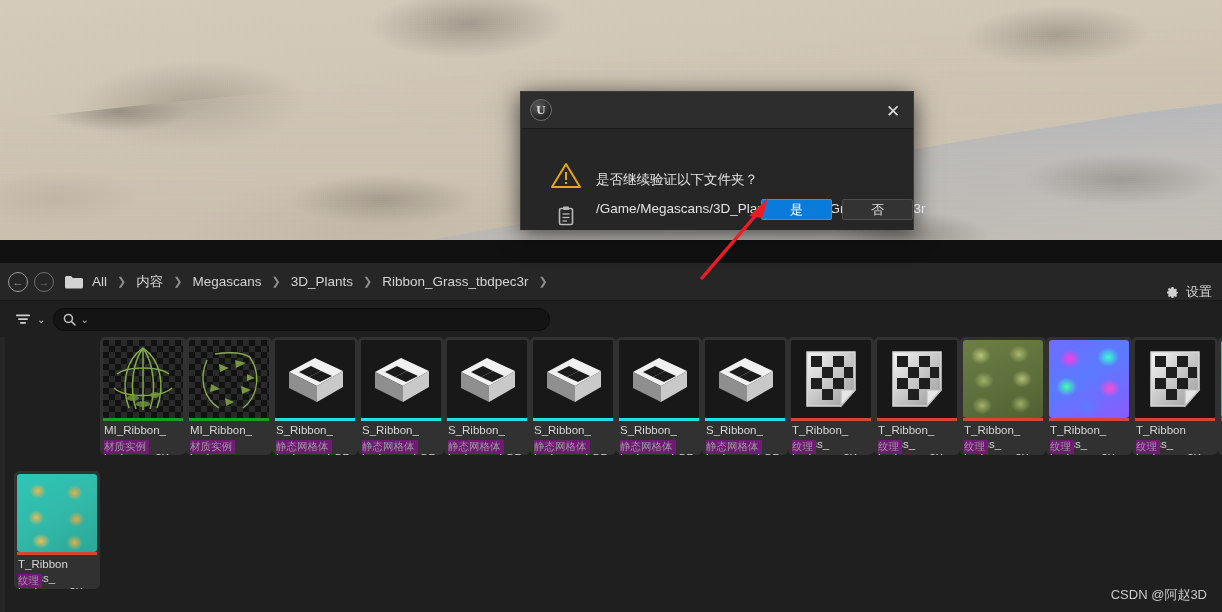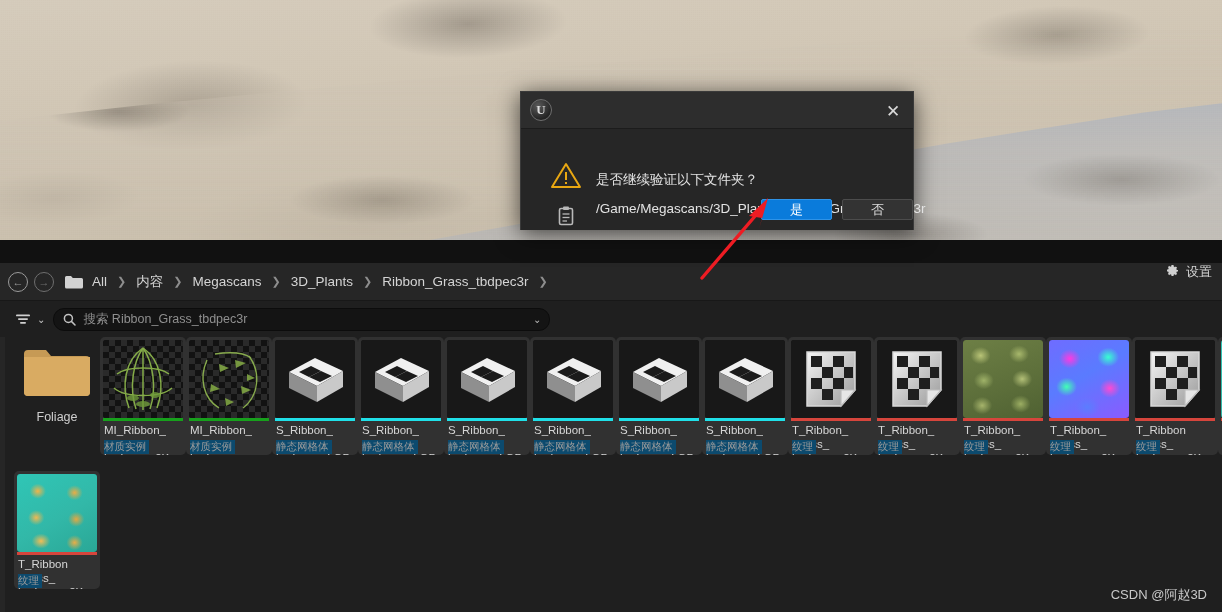--- a/index.html
+++ b/index.html
@@ -130,21 +130,21 @@
     width: 20px; height: 20px; border-radius: 50%; border: 1.5px solid #9a9a9a;
     display: flex; align-items: center; justify-content: center;
     color: #9a9a9a; font-size: 11px; margin-right: 6px; cursor: pointer;
   }
   .nav-circle.dim { border-color: #6e6e6e; color: #6e6e6e; }
   .folder-ic { margin: 0 8px 0 4px; }
   .crumb { font-size: 13.5px; color: #d4d4d4; cursor: pointer; white-space: nowrap; }
   .crumb-sep { color: #8e8e8e; font-size: 11px; margin: 0 10px; }
   .settings-btn {
     position: absolute; right: 10px; top: 0; height: 38px;
-    display: flex; align-items: flex-start; gap: 6px; cursor: pointer;
+    display: flex; align-items: flex-end; gap: 6px; cursor: pointer;
   }
   .settings-btn .lbl { font-size: 13px; color: #d4d4d4; }
 
   .searchbar {
     position: absolute; left: 0; top: 61px; width: 1222px; height: 36px;
     background: #1f1f1f; display: flex; align-items: center; padding-left: 14px;
   }
   .filter-ic { cursor: pointer; }
   .filter-caret { color: #c7c7c7; font-size: 10px; margin: 0 8px 0 5px; cursor: pointer; }
   .search-wrap {
@@ -186,21 +186,21 @@
   .card .meta {
     position: absolute; left: 0; top: 84px; width: 86px; height: 34px;
     padding: 2px 4px 16px 4px; overflow: hidden;
   }
   .card .aname {
     font-size: 11.5px; color: #d6d6d6; line-height: 14px;
     white-space: pre-wrap; word-break: break-all;
   }
   .card .atype {
     position: absolute; left: 4px; bottom: 1px;
-    font-size: 10.5px; color: #9a9a9a; background: #0c4a6e;
+    font-size: 10.5px; color: #9a9a9a; background: #701a75;
     padding-right: 3px;
   }
 
   
   .checker-dark {
     position: absolute; inset: 0;
     background-image:
       linear-gradient(45deg, #2a2a2a 25%, transparent 25%, transparent 75%, #2a2a2a 75%),
       linear-gradient(45deg, #2a2a2a 25%, transparent 25%, transparent 75%, #2a2a2a 75%);
     background-size: 12px 12px;
@@ -302,35 +302,27 @@
         <rect x="4" y="7.2" width="10" height="1.8" rx=".9" fill="#d0d0d0"></rect>
         <rect x="6" y="10.9" width="6" height="1.8" rx=".9" fill="#d0d0d0"></rect>
       </svg>
       <span class="filter-caret">⌄</span>
 
       <div class="search-wrap">
         <svg width="13" height="13" viewBox="0 0 13 13">
           <circle cx="5.4" cy="5.4" r="4" fill="none" stroke="#c2c2c2" stroke-width="1.5"></circle>
           <line x1="8.4" y1="8.4" x2="12" y2="12" stroke="#c2c2c2" stroke-width="1.5" stroke-linecap="round"></line>
         </svg>
-        <input class="search-input" type="text" placeholder="搜索 Ribbon_Grass_tbdpec3r" style="">
         <span class="search-caret">⌄</span>
       </div>
     </div>
 
     <div class="grid-area">
       <div class="left-rail"></div>
 
-      <div class="folder-tile">
-        <svg class="folder-glyph" width="70" height="56" viewBox="0 0 70 56">
-          <path d="M2 10 a4 4 0 0 1 4-4 H24 l5 6 H64 a4 4 0 0 1 4 4 V48 a4 4 0 0 1 -4 4 H6 a4 4 0 0 1 -4 -4 Z" fill="#c69a55"></path>
-          <path d="M2 13 H68 V48 a4 4 0 0 1 -4 4 H6 a4 4 0 0 1 -4 -4 Z" fill="#d9ab62"></path>
-        </svg>
-        <div class="folder-name">Foliage</div>
-      </div>
 
       <div id="cards">
           <div class="card" style="left: 100px; top: 0px;">
             <div class="thumb">
               <div class="checker-dark"></div>
       <svg class="grassball" viewBox="0 0 80 78">
         <g stroke="#8ab34a" stroke-width="1.5" fill="none" opacity=".95">
           <path d="M40 8 C22 20 18 46 26 68"></path>
                   <path d="M40 8 C30 22 26 48 33 69"></path>
           <path d="M40 8 C40 24 40 50 40 70"></path>

